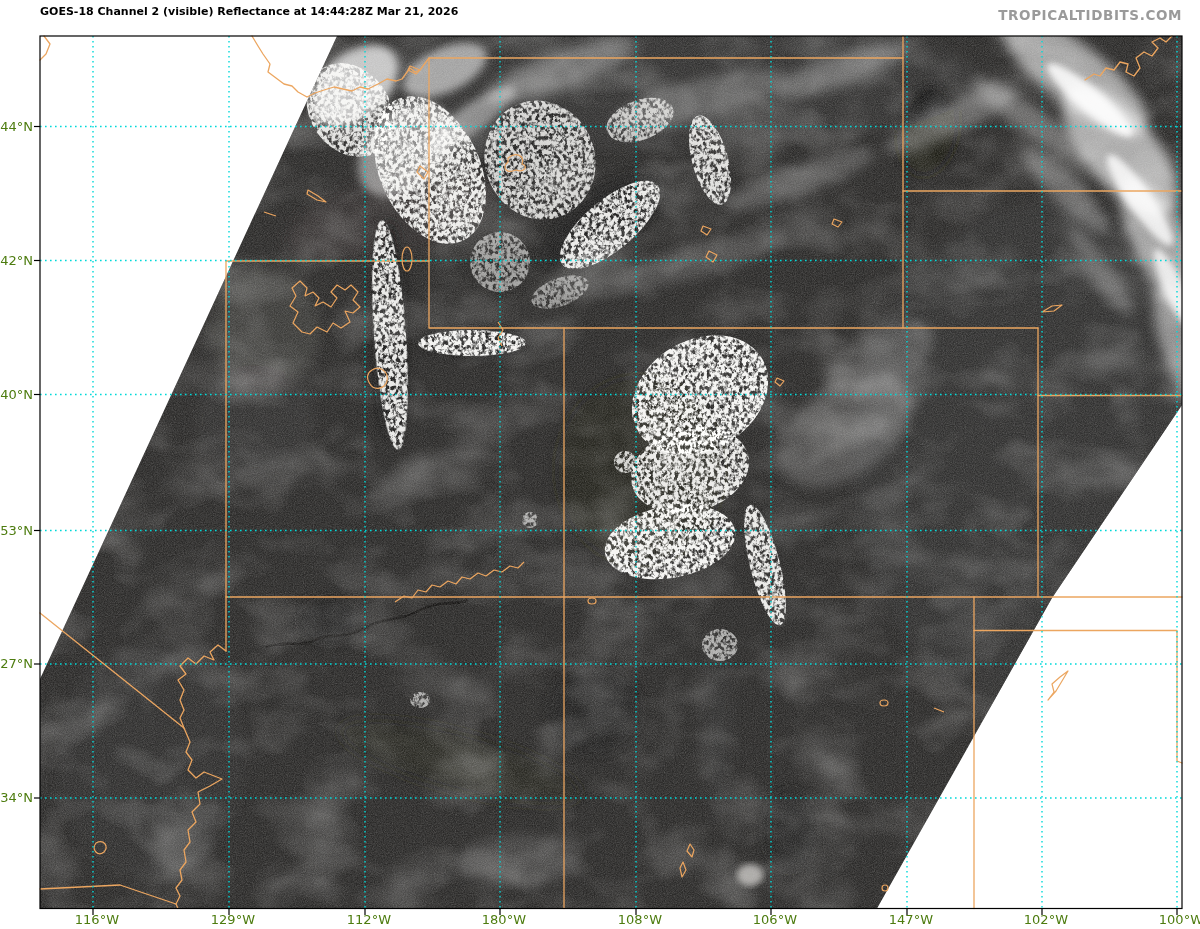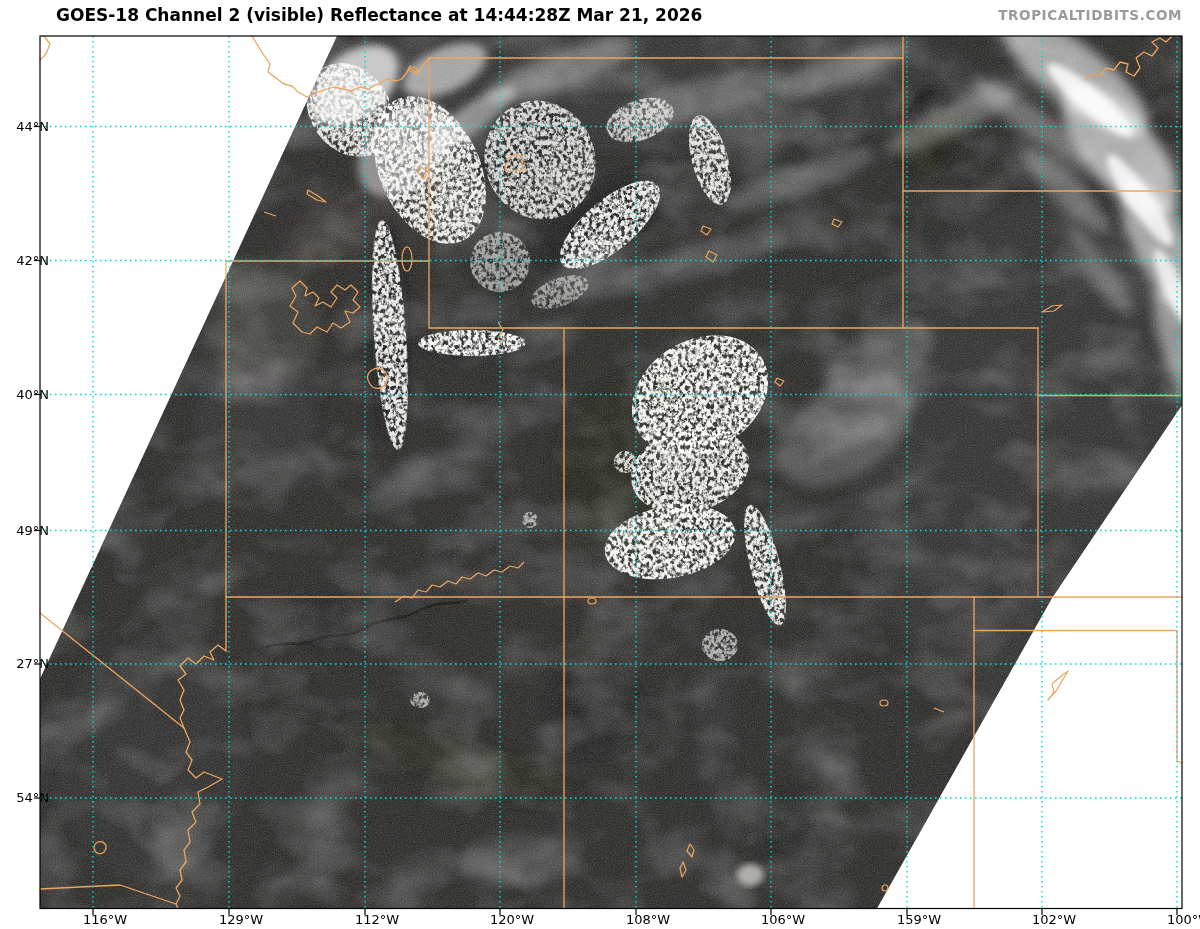--- a/index.html
+++ b/index.html
@@ -2,27 +2,27 @@
 <html style="--c-land: #2b2a29; --c-grid: #00d9d9; --c-border: #eca660; --c-watermark: #9a9a9a; --c-nodata: #ffffff; --c-title: #000000;"><head>
 <meta charset="utf-8">
 <style>
   :root{
     --c-land:#2b2a29; --c-grid:#00d9d9; --c-border:#eca660;
     --c-watermark:#9a9a9a; --c-nodata:#ffffff; --c-title:#000000;
   }
   html,body{margin:0;padding:0;}
   body{width:1200px;height:929px;position:relative;background:#fff;overflow:hidden;
        font-family:"DejaVu Sans","Liberation Sans",sans-serif;}
-  .title{position:absolute;left:56px;top:5px;font-size:17px;font-weight:bold;color:var(--c-title);white-space:nowrap;}
+  .title{position:absolute;left:40px;top:5px;font-size:11px;font-weight:bold;color:var(--c-title);white-space:nowrap;}
   .watermark{position:absolute;right:18px;top:7px;font-size:13.5px;font-weight:bold;
              color:var(--c-watermark);letter-spacing:.6px;white-space:nowrap;}
   .maplayer{position:absolute;left:0;top:0;}
-  .axis-label{position:absolute;font-size:13px;color:#000000;line-height:1;margin-left:16px;}
+  .axis-label{position:absolute;font-size:13px;color:#4d7c0f;line-height:1;}
   .lat{width:33px;text-align:right;}
-  .lon{width:52px;text-align:left;}
+  .lon{width:52px;text-align:right;}
   .grid{stroke:var(--c-grid);stroke-width:1.4;stroke-dasharray:1.6 3.4;fill:none;}
   .border{stroke:var(--c-border);stroke-width:1.3;fill:none;stroke-linejoin:round;stroke-linecap:round;}
   .lake{stroke:var(--c-border);stroke-width:1.2;fill:none;stroke-linejoin:round;}
   .frame{stroke:#000;stroke-width:1.2;fill:none;}
   .tick{stroke:#000;stroke-width:1.2;}
 </style>
 </head>
 <body>
 
 <div class="title">GOES-18 Channel 2 (visible) Reflectance at 14:44:28Z Mar 21, 2026</div>
@@ -228,25 +228,25 @@
     <line class="tick" x1="771" y1="908.5" x2="771" y2="915"></line>
     <line class="tick" x1="907" y1="908.5" x2="907" y2="915"></line>
     <line class="tick" x1="1042" y1="908.5" x2="1042" y2="915"></line>
     <line class="tick" x1="1177" y1="908.5" x2="1177" y2="915"></line>
   </g>
 </svg>
 
 <div class="axis-label lat" style="left:0;top:120px">44°N</div>
 <div class="axis-label lat" style="left:0;top:254px">42°N</div>
 <div class="axis-label lat" style="left:0;top:388px">40°N</div>
-<div class="axis-label lat" style="left:0;top:524px">49°N</div>
+<div class="axis-label lat" style="left:0;top:524px">53°N</div>
 <div class="axis-label lat" style="left:0;top:657px">27°N</div>
-<div class="axis-label lat" style="left:0;top:791px">54°N</div>
+<div class="axis-label lat" style="left:0;top:791px">34°N</div>
 
 <div class="axis-label lon" style="left:67px;top:913px">116°W</div>
 <div class="axis-label lon" style="left:203px;top:913px">129°W</div>
 <div class="axis-label lon" style="left:339px;top:913px">112°W</div>
-<div class="axis-label lon" style="left:474px;top:913px">120°W</div>
+<div class="axis-label lon" style="left:474px;top:913px">180°W</div>
 <div class="axis-label lon" style="left:610px;top:913px">108°W</div>
 <div class="axis-label lon" style="left:745px;top:913px">106°W</div>
-<div class="axis-label lon" style="left:881px;top:913px">159°W</div>
+<div class="axis-label lon" style="left:881px;top:913px">147°W</div>
 <div class="axis-label lon" style="left:1016px;top:913px">102°W</div>
 <div class="axis-label lon" style="left:1151px;top:913px">100°W</div>
 
 </body></html>

